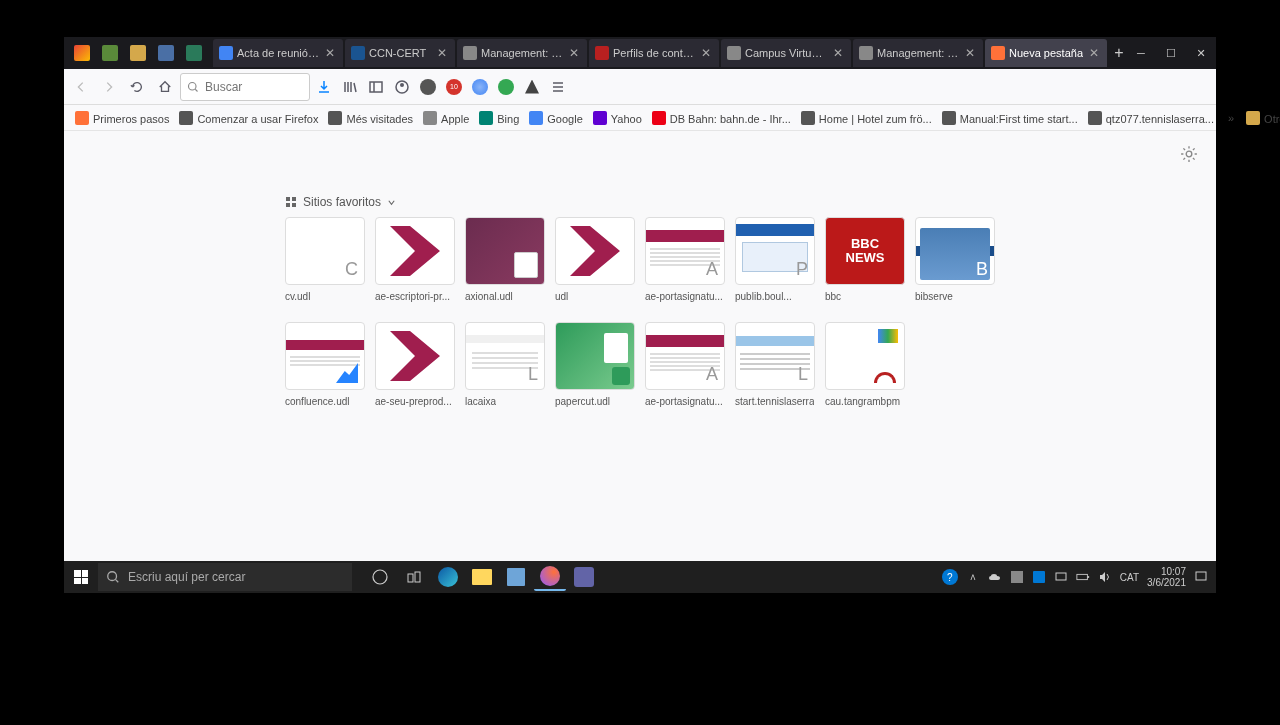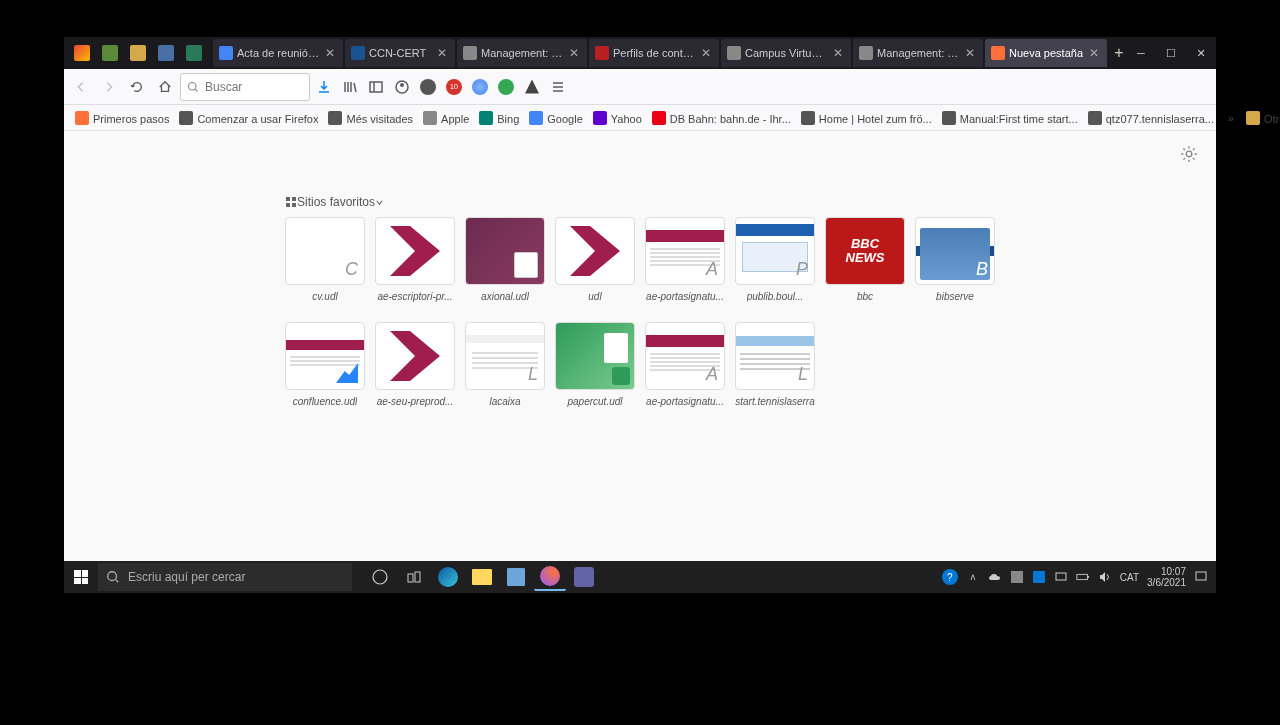--- a/index.html
+++ b/index.html
@@ -36,23 +36,23 @@
 .bm-spacer { flex: 1; }
 
 
 .content { position: relative; height: calc(100% - 32px - 36px - 26px - 32px); background: #f9f9fa; overflow: auto; }
 .gear-btn { position: absolute; top: 14px; right: 14px; width: 22px; height: 22px; color: #888; }
 .center-search { width: 526px; height: 42px; margin: 80px auto 0; background: #fff; border-radius: 6px; box-shadow: 0 1px 4px rgba(0,0,0,0.1); display: flex; align-items: center; padding: 0 12px; gap: 10px; }
 .center-search input { flex: 1; border: none; outline: none; font-size: 13px; color: #888; }
 .arrow-btn { color: #aaa; font-size: 16px; }
 
 
-.fav-header { width: 710px; margin: 64px auto 8px; display: flex; align-items: center; color: #555; font-size: 12px; }
+.fav-header { width: 710px; margin: 64px auto 8px; display: flex; align-items: center; gap: 6px; color: #555; font-size: 12px; }
 .fav-grid { width: 710px; margin: 0 auto; display: grid; grid-template-columns: repeat(8, 80px); gap: 20px 10px; justify-content: space-between; }
-.fav-item { display: flex; flex-direction: column; align-items: center; gap: 6px; font-style: italic; }
+.fav-item { display: flex; flex-direction: column; align-items: flex-start; gap: 6px; }
 .fav-thumb { width: 80px; height: 68px; background: #fff; border: 1px solid #ddd; border-radius: 4px; position: relative; overflow: hidden; display: flex; align-items: center; justify-content: center; }
 .fav-label { font-size: 10px; color: #555; text-align: center; white-space: nowrap; overflow: hidden; text-overflow: ellipsis; max-width: 80px; }
 .letter-badge { position: absolute; bottom: 4px; right: 6px; font-size: 18px; color: #999; }
 .k-shape { width: 50px; height: 50px; background: #a01e4e; clip-path: polygon(0 0, 40% 0, 100% 50%, 40% 100%, 0 100%, 50% 50%); }
 .thumb-axional { background: linear-gradient(135deg, #6b2c4f, #8a3a60); }
 .thumb-axional .doc-icon { position: absolute; bottom: 6px; right: 6px; width: 24px; height: 26px; background: #fff; border: 1px solid #ccc; border-radius: 2px; }
 .thumb-doc { background: #fff; }
 .thumb-doc .doc-header { height: 12px; background: #a01e4e; }
 .thumb-doc .doc-lines { padding: 4px; }
 .thumb-doc .doc-line { height: 2px; background: #ddd; margin: 2px 0; }
@@ -439,20 +439,27 @@
                 <div class="line"></div>
                 <div class="line"></div>
                 <div class="line"></div>
                 <div class="line"></div>
               </div>
             </div>
             <span class="letter-badge">L</span>
           </div>
           <div class="fav-label">start.tennislaserra</div>
         </div>
+        <div class="fav-item">
+          <div class="fav-thumb thumb-cau">
+            <div style="position:absolute;top:6px;right:6px;width:20px;height:14px;background:linear-gradient(90deg,#4285f4,#34a853,#fbbc04)"></div>
+            <div class="arc"></div>
+          </div>
+          <div class="fav-label">cau.tangrambpm</div>
+        </div>
       </div>
   </div>
 
   <div class="taskbar">
     <div class="start-btn">
         <div class="win-logo">
           <span></span>
           <span></span>
           <span></span>
           <span></span>

